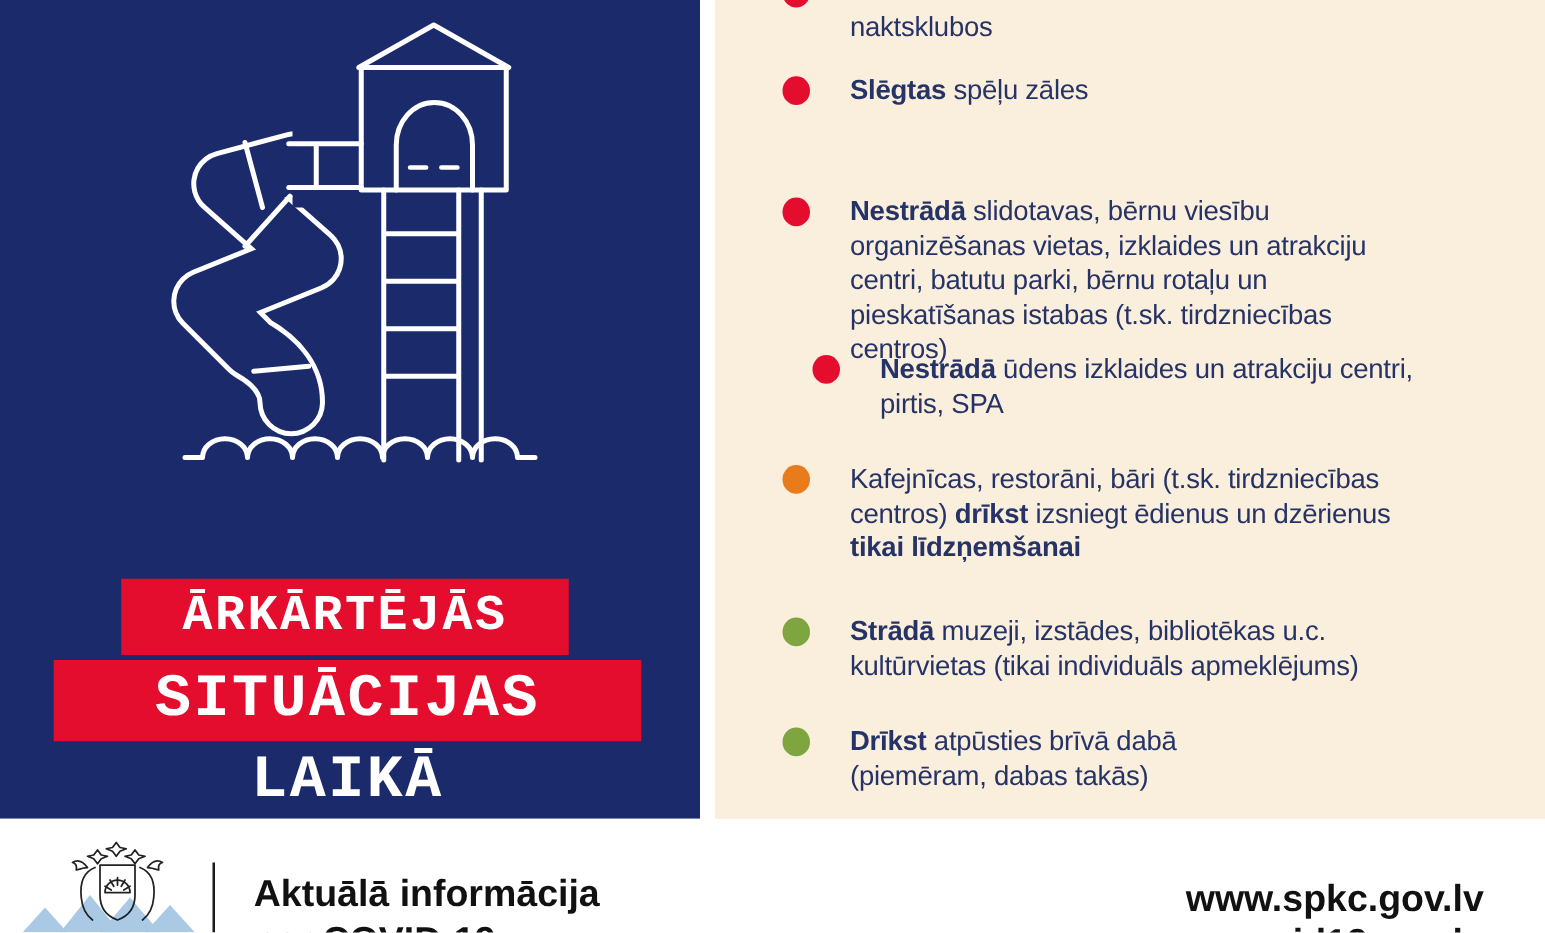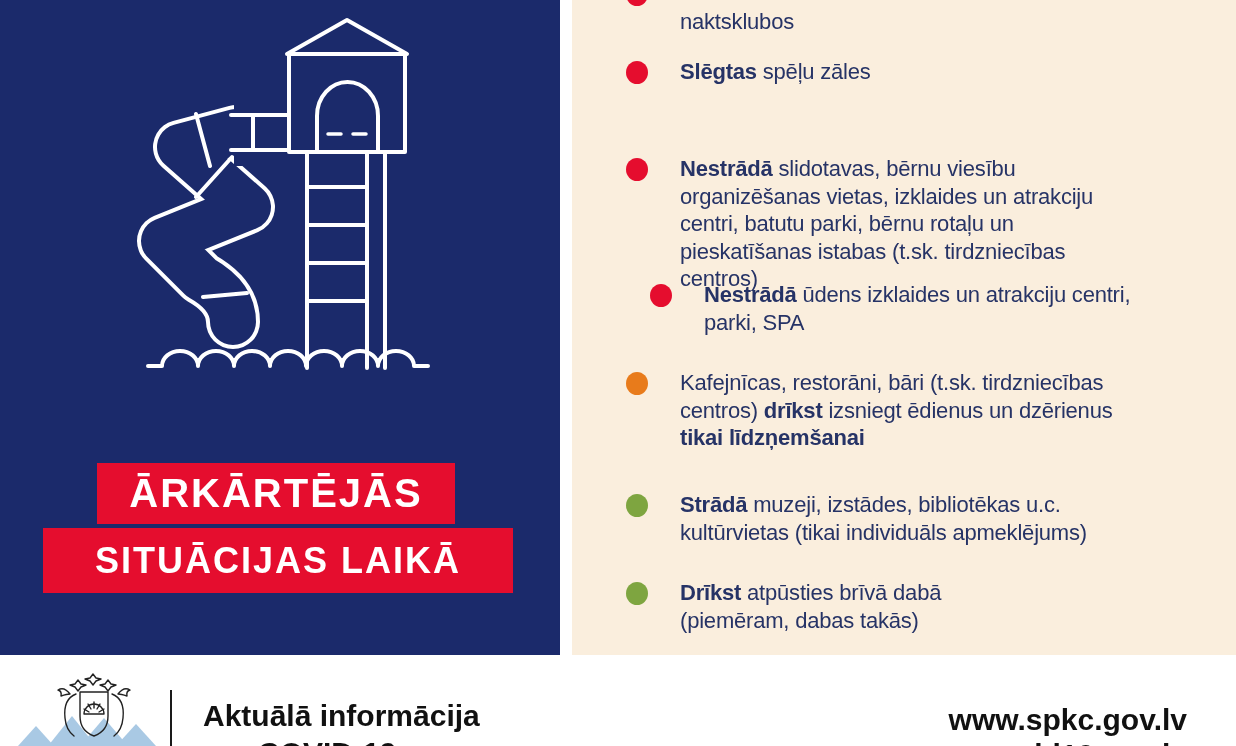--- a/index.html
+++ b/index.html
@@ -17,23 +17,23 @@
   
   .left-panel{position:absolute;left:0;top:0;width:560px;height:655px;background:var(--navy);overflow:hidden;}
   .illustration{position:absolute;left:0;top:0;}
   .line{stroke:#ffffff;fill:none;stroke-width:4;stroke-linecap:round;stroke-linejoin:round;}
   .thin{stroke:#ffffff;fill:none;stroke-width:3.5;stroke-linecap:round;}
   .tube-outer{stroke:#ffffff;fill:none;stroke-width:54;stroke-linecap:round;stroke-linejoin:round;}
   .tube-inner{stroke:var(--navy);fill:none;stroke-width:46;stroke-linecap:round;stroke-linejoin:round;}
   .erase{fill:var(--navy);stroke:none;}
 
   .banner{position:absolute;background:var(--red);color:#ffffff;font-weight:700;
-          text-align:center;letter-spacing:2px;}
+          text-align:center;letter-spacing:2px;font-family:Liberation Mono, monospace;}
   .banner1{left:97px;top:463px;width:358px;height:61px;font-size:40px;line-height:61px;}
-  .banner2{left:43px;top:528px;width:470px;height:65px;font-size:36px;line-height:65px;}
+  .banner2{left:43px;top:528px;width:470px;height:65px;font-size:48px;line-height:65px;}
 
   
   .right-panel{position:absolute;left:572px;top:0;width:676px;height:659px;background:var(--beige);overflow:hidden;}
   .item{position:absolute;left:108px;white-space:nowrap;color:var(--ink);
         font-size:22px;line-height:27.5px;letter-spacing:-0.2px;}
   .item .b{font-weight:700;}
   .bullet{position:absolute;left:-54px;top:2.75px;width:22px;height:23px;border-radius:50%;}
 
   
   .footer{position:absolute;left:0;top:655px;width:1236px;height:91px;background:#ffffff;}
@@ -79,21 +79,21 @@
     </div>
     <div class="banner banner2">
       <span>SITUĀCIJAS LAIKĀ</span>
     </div>
   </div>
 
   <div class="right-panel" id="items" style="background: rgb(250, 238, 221);">
       <div class="item" style="top: -20px;"><span class="bullet" style="background: rgb(229, 13, 46);"></span><span> </span><br><span>naktsklubos</span></div>
       <div class="item" style="top: 58px; text-align: center;"><span class="bullet" style="background: rgb(229, 13, 46);"></span><span class="b">Slēgtas</span><span> spēļu zāles</span></div>
       <div class="item" style="top: 111px; margin-top: 44px;"><span class="bullet" style="background: rgb(229, 13, 46);"></span><span class="b">Nestrādā</span><span> slidotavas, bērnu viesību</span><br><span>organizēšanas vietas, izklaides un atrakciju</span><br><span>centri, batutu parki, bērnu rotaļu un</span><br><span>pieskatīšanas istabas (t.sk. tirdzniecības</span><br><span>centros)</span></div>
-      <div class="item" style="top: 281px; margin-left: 24px;"><span class="bullet" style="background: rgb(229, 13, 46);"></span><span class="b">Nestrādā</span><span> ūdens izklaides un atrakciju centri,</span><br><span>parki, SPA</span></div>
+      <div class="item" style="top: 281px; margin-left: 24px;"><span class="bullet" style="background: rgb(229, 13, 46);"></span><span class="b">Nestrādā</span><span> ūdens izklaides un atrakciju centri,</span><br><span>pirtis, SPA</span></div>
       <div class="item" style="top: 369px;"><span class="bullet" style="background: rgb(232, 123, 27);"></span><span>Kafejnīcas, restorāni, bāri (t.sk. tirdzniecības</span><br><span>centros) </span><span class="b">drīkst</span><span> izsniegt ēdienus un dzērienus</span><br><span class="b">tikai līdzņemšanai</span></div>
       <div class="item" style="top: 491px;"><span class="bullet" style="background: rgb(126, 165, 64);"></span><span class="b">Strādā</span><span> muzeji, izstādes, bibliotēkas u.c.</span><br><span>kultūrvietas (tikai individuāls apmeklējums)</span></div>
       <div class="item" style="top: 579px;"><span class="bullet" style="background: rgb(126, 165, 64);"></span><span class="b">Drīkst</span><span> atpūsties brīvā dabā</span><br><span>(piemēram, dabas takās)</span></div>
     </div>
 
   <div class="footer">
     <svg class="logo" width="150" height="78" viewBox="0 0 150 78">
 
       <path class="peak" d="M30,78 L54,48 L78,78 Z"></path>
       <path class="peak" d="M0,78 L18,58 L36,78 Z"></path>

